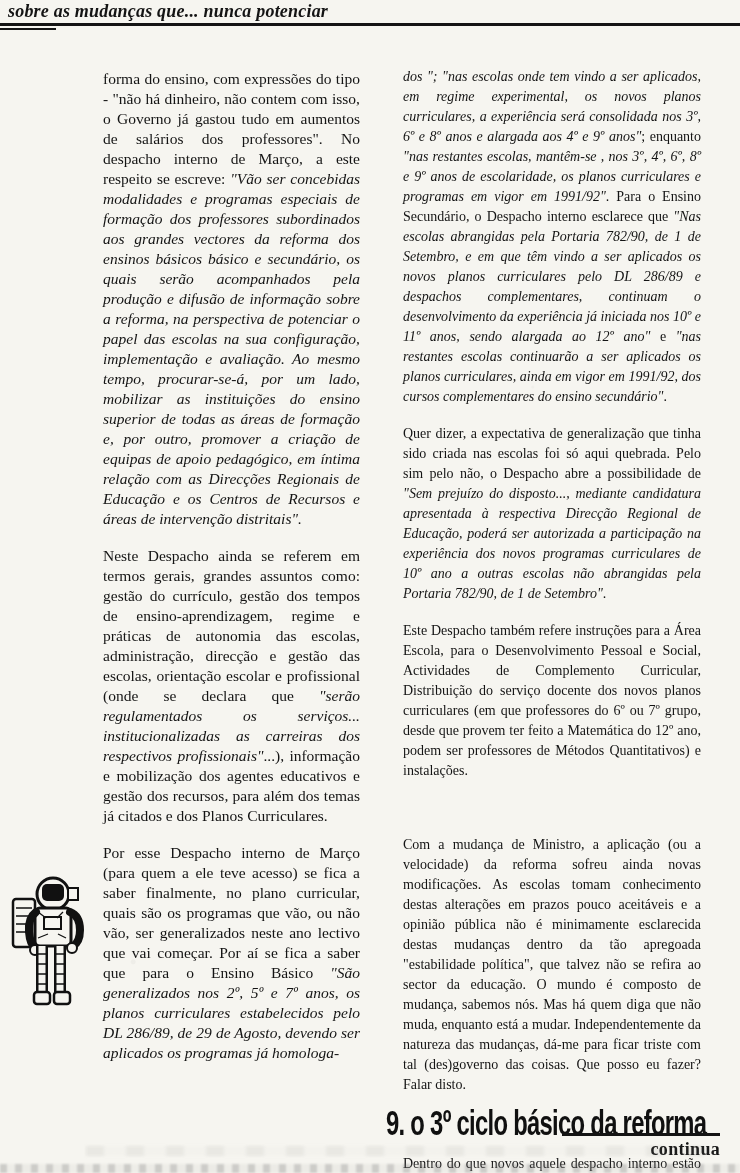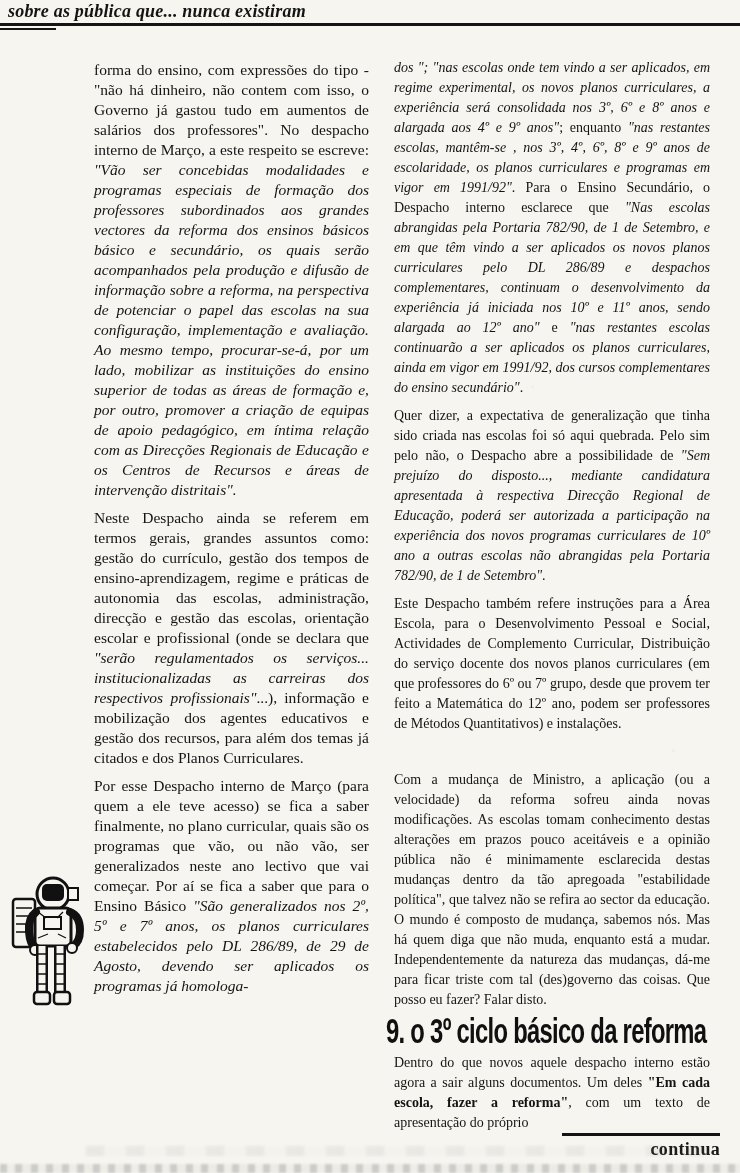--- a/index.html
+++ b/index.html
@@ -21,21 +21,21 @@
   }
   .masthead-rule{
     position:absolute;left:0;top:23px;width:740px;height:3px;background:#141414;
   }
   .masthead-rule2{
     position:absolute;left:0;top:28px;width:56px;height:2px;background:#141414;
   }
   .col{
     position:absolute;text-align:justify;
   }
-  .col p{margin:8px;padding:0;}
+  .col p{margin:17px;padding:0;}
   .col-left{
     left:86px;top:52px;width:291px;
     font-size:15.5px;line-height:20px;
   }
   .col-right{
     left:386px;top:50px;width:332px;
     font-size:14px;line-height:20px;
   }
   .run-normal{font-style:normal;}
   .run-italic{font-style:italic;}
@@ -73,21 +73,21 @@
   .scan-smudge{
     position:absolute;left:86px;top:1146px;width:630px;height:10px;
     background:repeating-linear-gradient(90deg,
       rgba(140,140,135,.12) 0 18px, rgba(200,200,195,.05) 18px 40px);
     filter:blur(1.5px);
   }
 </style>
 </head>
 <body>
 
-<div class="masthead">sobre as pública que... nunca existiram</div>
+<div class="masthead">sobre as mudanças que... nunca potenciar</div>
 <div class="masthead-rule"></div>
 <div class="masthead-rule2"></div>
 
 <div class="col col-left">
   <p><span class="run-normal">forma do ensino, com expressões do tipo - "não há dinheiro, não contem com isso, o Governo já gastou tudo em aumentos de salários dos professores". No despacho interno de Março, a este respeito se escreve: </span><span class="run-italic">"Vão ser concebidas  modalidades e programas especiais de formação dos professores subordinados aos grandes vectores da reforma dos ensinos básicos básico e secundário, os quais serão acompanhados pela produção e difusão de informação sobre a reforma, na perspectiva de potenciar o papel das escolas na sua configuração, implementação e avaliação. Ao mesmo tempo, procurar-se-á, por um lado, mobilizar as instituições do ensino superior de todas as áreas de formação e, por outro, promover a criação de equipas de apoio pedagógico, em íntima relação com as Direcções Regionais de Educação e os Centros de Recursos e áreas de intervenção distritais".</span></p>
   <p><span class="run-normal">Neste Despacho ainda se referem em termos gerais, grandes assuntos como: gestão do currículo, gestão dos tempos de ensino-aprendizagem, regime e práticas de autonomia das escolas, administração, direcção e gestão das escolas, orientação escolar e profissional (onde se declara que </span><span class="run-italic">"serão regulamentados os serviços... institucionalizadas as carreiras dos respectivos profissionais"</span><span class="run-normal">...), informação e mobilização dos agentes educativos e gestão dos recursos, para além dos temas já citados e dos Planos Curriculares.</span></p>
   <p><span class="run-normal">Por esse Despacho interno de Março (para quem a ele teve acesso) se fica a saber finalmente, no plano curricular, quais são os programas que vão, ou não vão, ser generalizados neste ano lectivo  que vai começar. Por aí se fica a saber que  para o Ensino Básico </span><span class="run-italic">"São generalizados nos 2º, 5º e 7º anos, os planos curriculares estabelecidos pelo DL 286/89, de 29 de Agosto, devendo ser aplicados os programas já homologa-</span></p>
 </div>
 
 <div class="col col-right">

